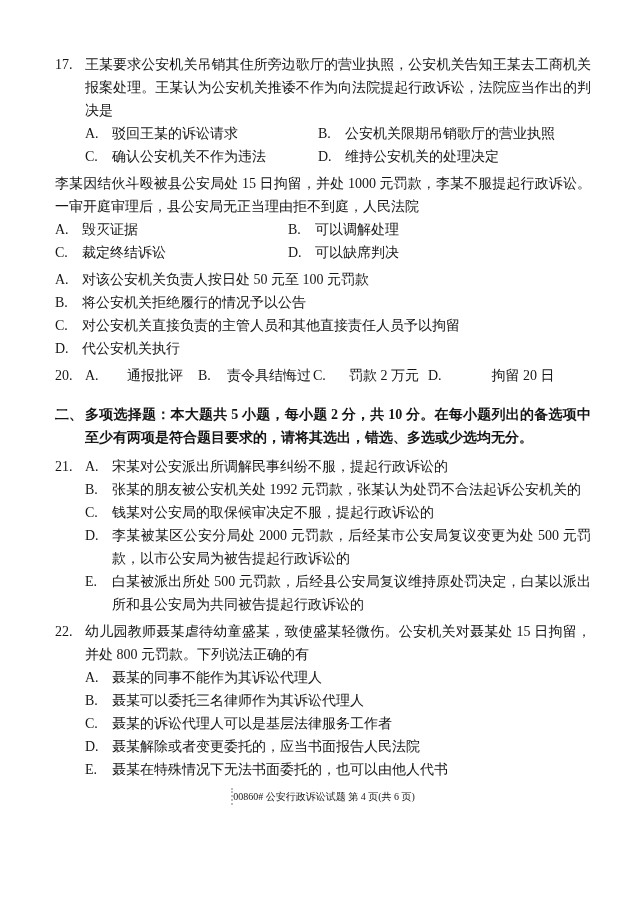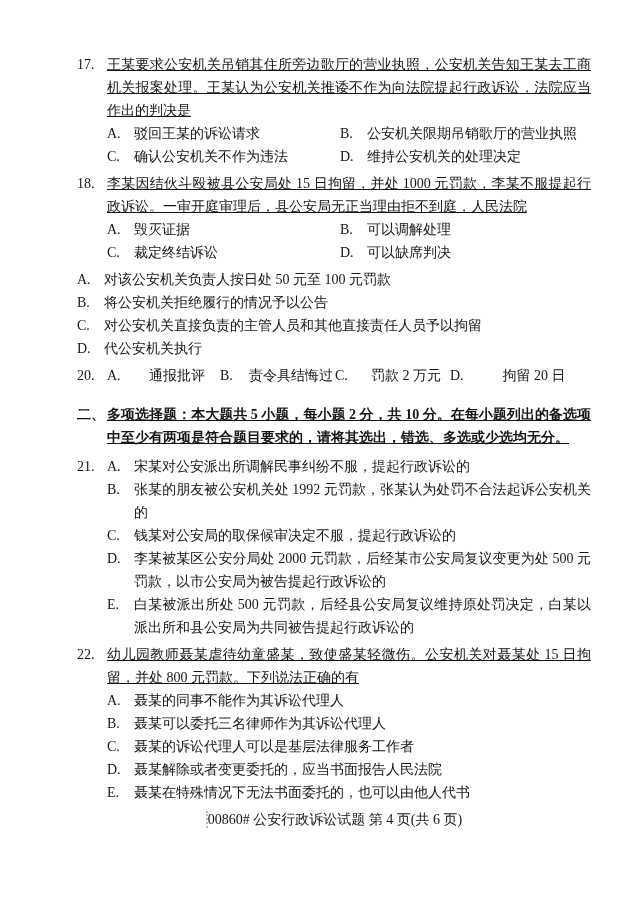--- a/index.html
+++ b/index.html
@@ -11,38 +11,37 @@
     width: 640px;
     height: 918px;
     overflow: hidden;
     font-family: "Liberation Serif", "DejaVu Serif", serif;
     color: #161616;
   }
   .page {
     box-sizing: border-box;
     width: 636px;
     height: 918px;
-    padding: 53px 45px 0 77px;
+    padding: 53px 45px 0 55px;
     font-size: 14px;
     line-height: 23px;
   }
   .q {
     display: flex;
     margin-bottom: 4px;
   }
   .qnum {
     flex: 0 0 30px;
   }
   .qbody {
     flex: 1;
     min-width: 0;
   }
   .stem {
     text-align: justify;
-    text-decoration: underline;
   }
   .opt {
     display: flex;
   }
   .olabel {
     flex: 0 0 27px;
   }
   .otext {
     flex: 1;
     text-align: justify;
@@ -66,21 +65,21 @@
   }
   .em-dot {
     -webkit-text-emphasis: filled dot;
     -webkit-text-emphasis-position: under left;
     text-emphasis: filled dot;
     text-emphasis-position: under left;
   }
   .footer {
     margin-top: 4px;
     text-align: center;
-    font-size: 14px;
+    font-size: 10px;
     display: flex;
     justify-content: center;
     align-items: center;
     gap: 0;
   }
   .artifact {
     display: inline-block;
     width: 0;
     height: 17px;
     border-left: 2px dotted #b9b9b9;
@@ -110,21 +109,20 @@
         </div>
         <div class="opt">
           <span class="olabel">D.</span>
           <span class="otext">维持公安机关的处理决定</span>
         </div>
       </div>
     </div>
   </div>
 
   <div class="q">
-    <span class="qnum">18.</span>
     <div class="qbody">
       <div class="stem">李某因结伙斗殴被县公安局处 15 日拘留，并处 1000 元罚款，李某不服提起行政诉讼。一审开庭审理后，县公安局无正当理由拒不到庭，人民法院</div>
       <div class="opts two-col">
         <div class="opt">
           <span class="olabel">A.</span>
           <span class="otext">毁灭证据</span>
         </div>
         <div class="opt">
           <span class="olabel">B.</span>
           <span class="otext">可以调解处理</span>

